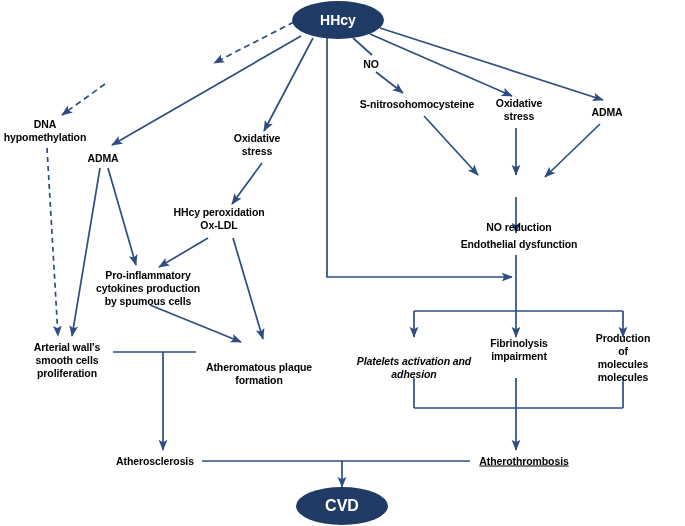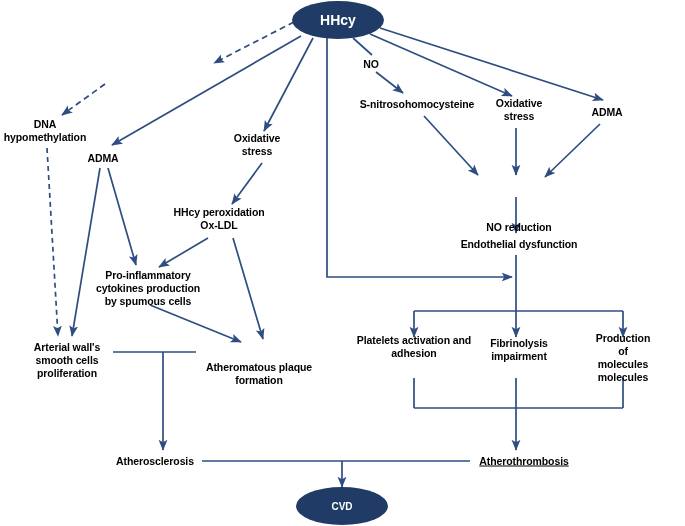--- a/index.html
+++ b/index.html
@@ -49,21 +49,21 @@
     z-index: 4;
   }
   #node-hhcy {
     width: 92px;
     height: 38px;
     font-size: 14px;
   }
   #node-cvd {
     width: 92px;
     height: 38px;
-    font-size: 10px;
+    font-size: 16px;
   }
 </style>
 </head>
 <body>
 
 <div id="diagram-root">
 
   <svg id="edge-layer" viewBox="0 0 685 526" xmlns="http://www.w3.org/2000/svg">
     <defs>
       <marker id="arrowhead" markerWidth="7" markerHeight="7" refX="6" refY="3" orient="auto" markerUnits="strokeWidth">
@@ -169,21 +169,21 @@
 cytokines production
 by spumous cells</div>
 
   <div class="node" style="left:67px; top:360px;">Arterial wall's
 smooth cells
 proliferation</div>
 
   <div class="node" style="left:259px; top:358px;margin-top:16px;">Atheromatous plaque
 formation</div>
 
-  <div class="node" style="left:414px; top:347px;">Platelets activation and
+  <div class="node" style="left:414px; top:368px;font-style:italic;">Platelets activation and
 adhesion</div>
 
   <div class="node" style="left:519px; top:350px;">Fibrinolysis
 impairment</div>
 
   <div class="node" style="left:623px; top:358px;">Production of molecules
 molecules</div>
 
   <div class="node" style="left:155px; top:461px;">Atherosclerosis</div>
 

